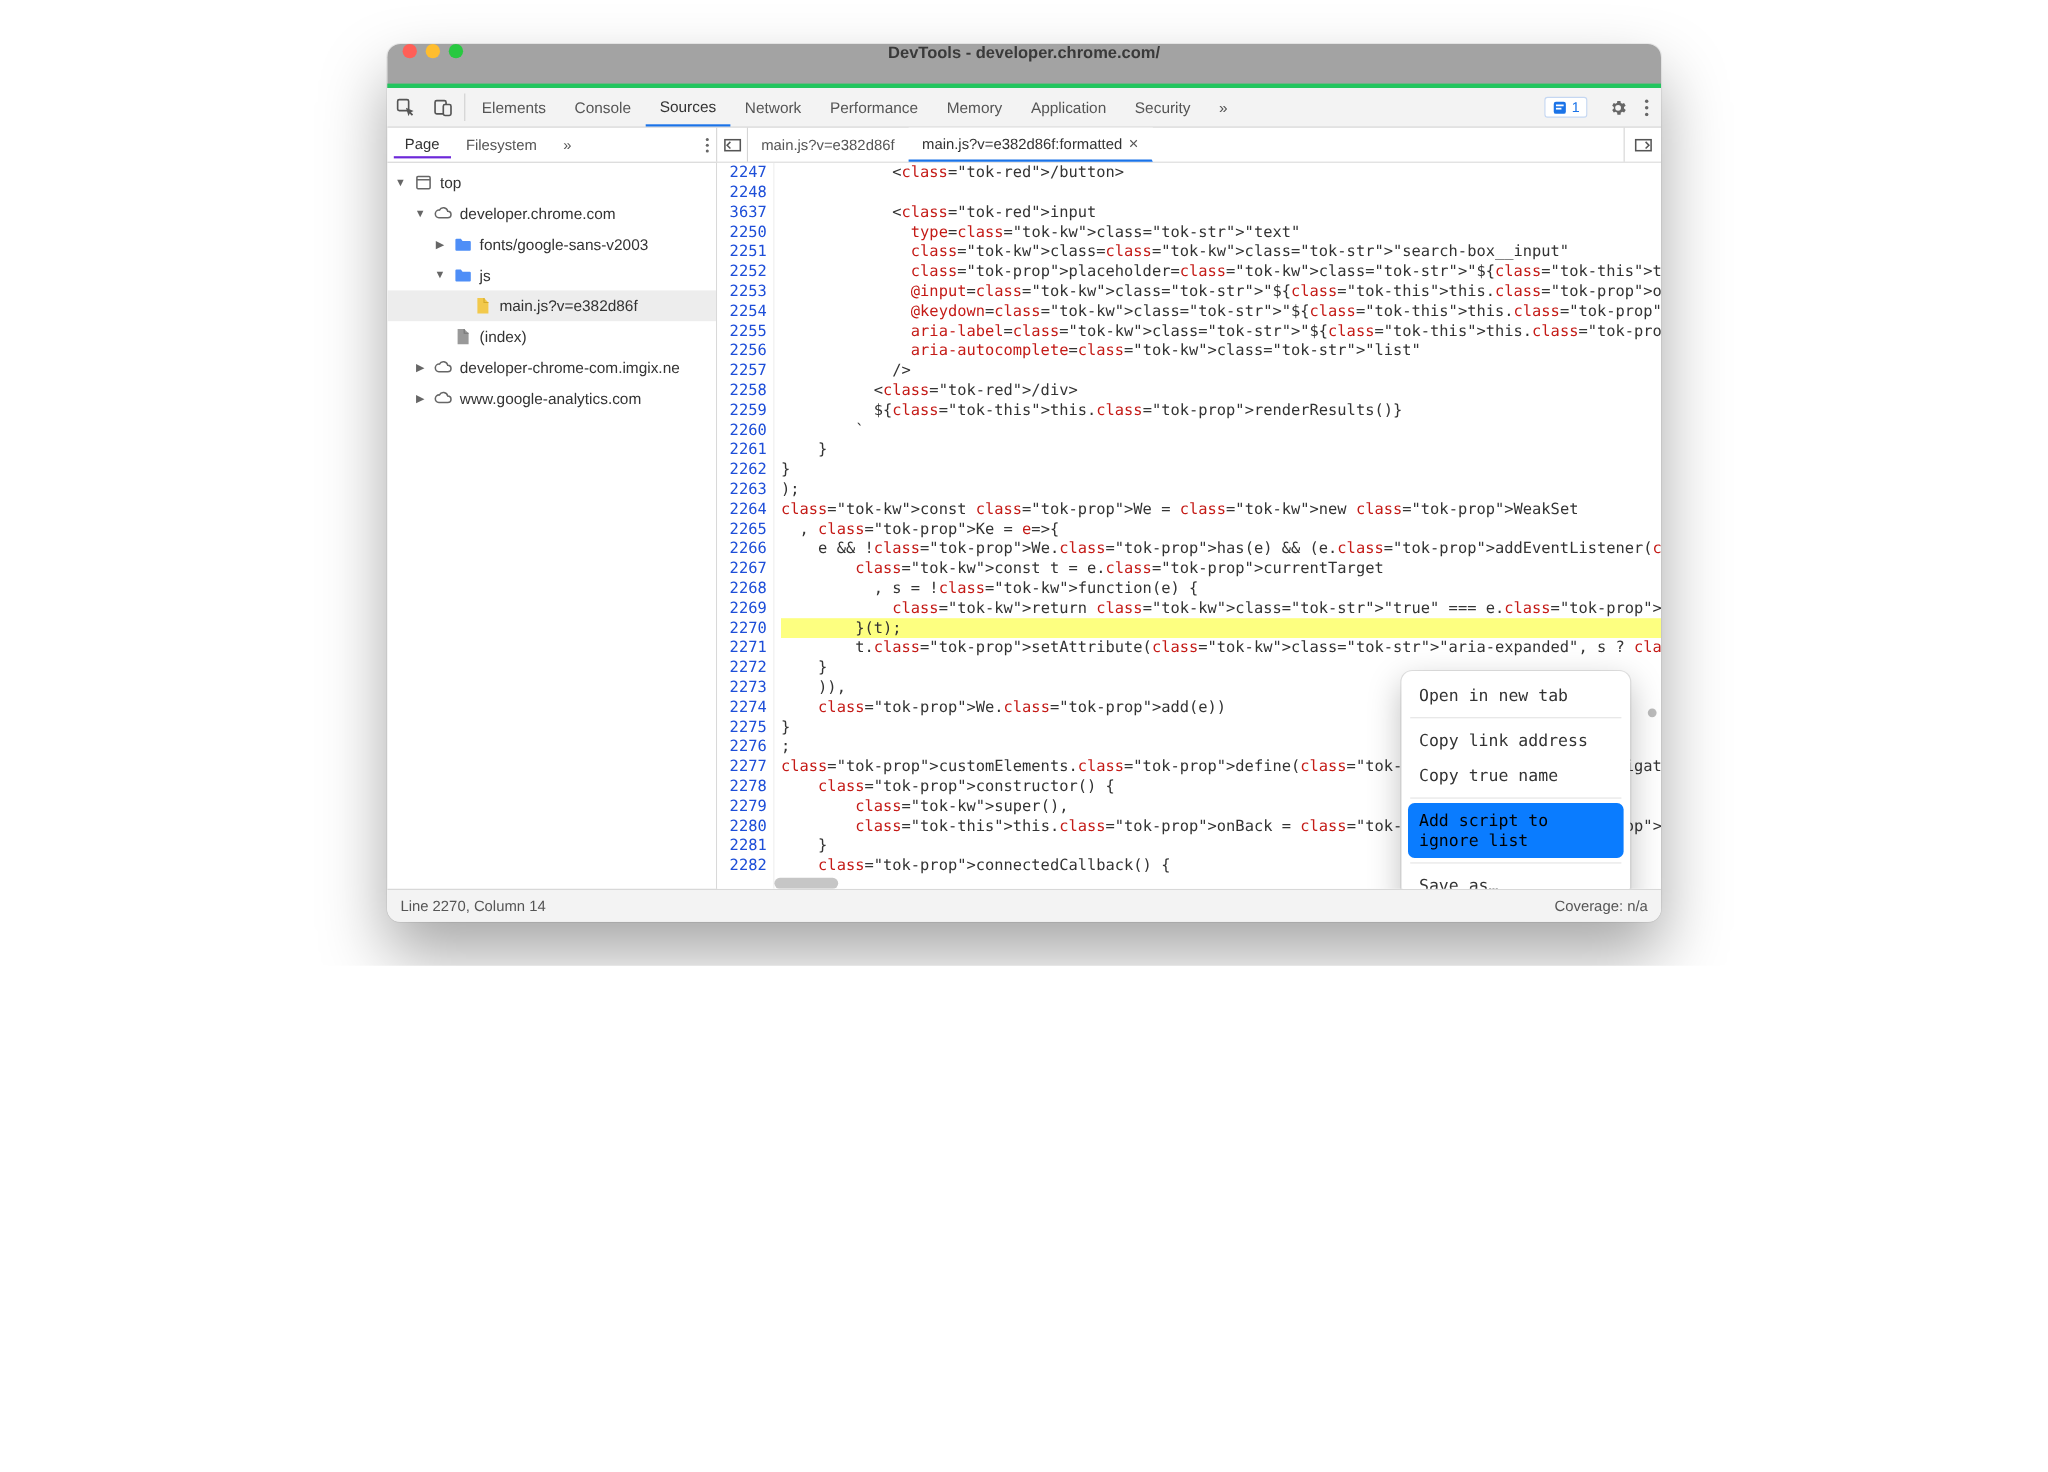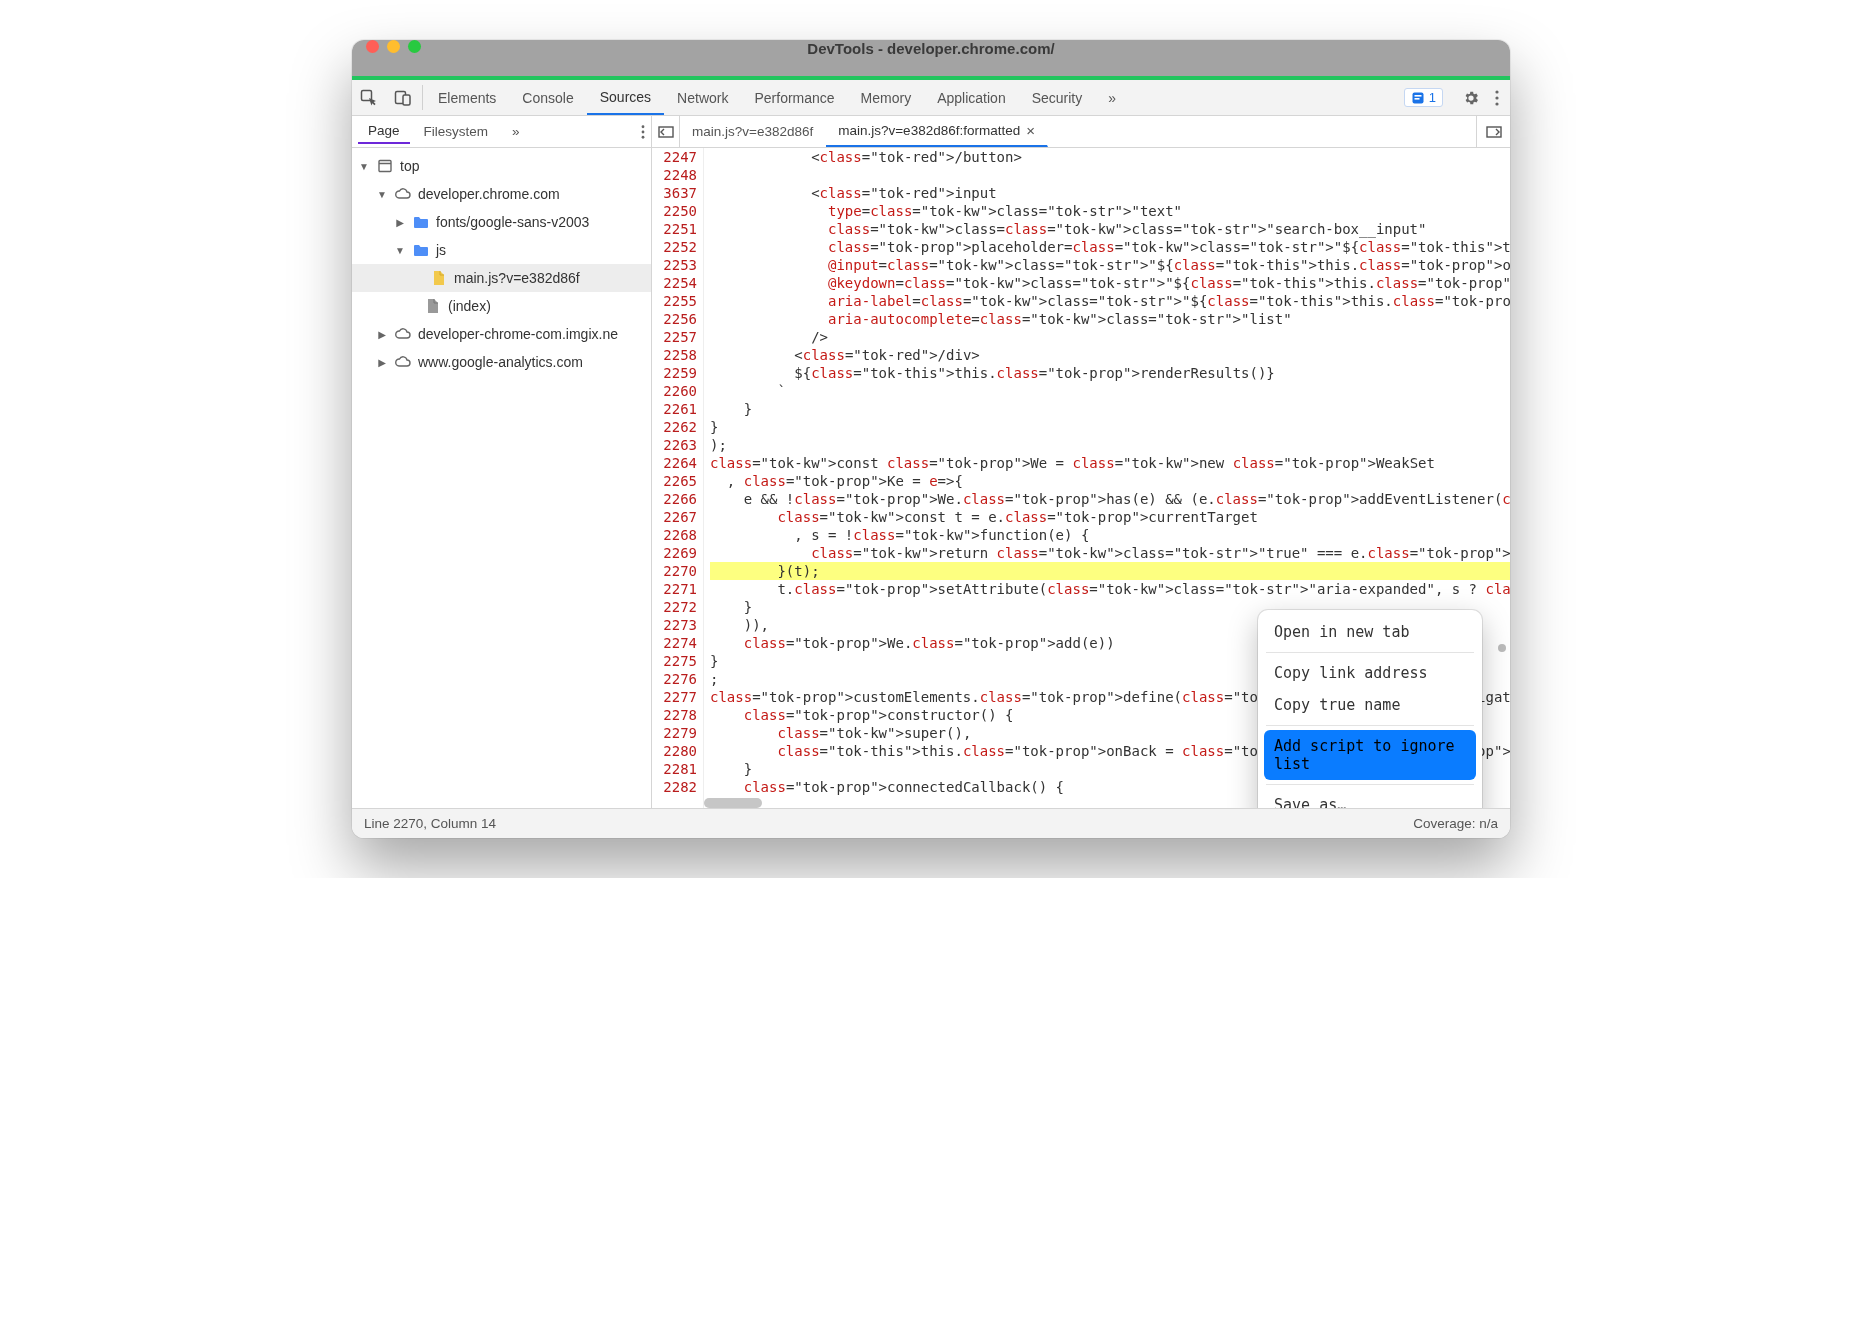--- a/index.html
+++ b/index.html
@@ -60,28 +60,28 @@
   .sidebar { width:300px; border-right:1px solid #d5d5d5; font-size:14px; overflow:auto;}
   .tree { padding:4px 0;}
   .node { display:flex; align-items:center; height:28px; padding-left:6px; gap:6px; cursor:pointer; white-space:nowrap; overflow:hidden;}
   .node .tw{ width:12px; color:#666; font-size:10px; text-align:center;}
   .node .ic{ width:18px; height:18px; display:flex; align-items:center; justify-content:center;}
   .node.sel{ background:#ededed;}
   .folder{ fill:#4e8ef7;} .file-y{ fill:#f2c94c;} .file-g{ fill:#999;}
   .cloud{ stroke:#666; fill:none; stroke-width:1.4;}
   .frame{ stroke:#666; fill:none; stroke-width:1.4;}
   .editor{ flex:1; position:relative; overflow:hidden; font-family:Menlo,Consolas,monospace; font-size:14px; line-height:18px; background:#fff;}
-  .gutter{ position:absolute; left:0; top:0; bottom:0; width:52px; text-align:right; color:#b91c1c; padding-right:6px; border-right:1px solid #eee;}
+  .gutter{ position:absolute; left:0; top:0; bottom:0; width:52px; text-align:right; color:#1d4ed8; padding-right:6px; border-right:1px solid #eee;}
   .code{ position:absolute; left:52px; right:0; top:0; bottom:0; padding-left:6px; overflow:hidden; white-space:pre;}
   .line{ height:18px;}
   .hl{ background:#fdff80;} .tok-red{color:#c41a16;}
   .statusbar{ height:30px; border-top:1px solid #d5d5d5; display:flex; align-items:center; padding:0 12px; font-size:13.5px; color:#555; background:#f3f3f3;}
   .statusbar .r{margin-left:auto;}
   .context-menu{
-    position:absolute; right:28px; top:462px; width:224px; background:#fff;
+    position:absolute; right:28px; top:462px; width:208px; background:#fff;
     border-radius:10px; box-shadow:0 10px 30px rgba(0,0,0,.25), 0 0 0 1px rgba(0,0,0,.1);
     padding:6px; font-size:15px; z-index:50;
   }
   .cm-item{ padding:7px 10px; border-radius:6px; cursor:pointer;}
   .cm-item.sel{ background:#0a7cff; color:#000000;}
   .cm-sep{ height:1px; background:#e3e3e3; margin:4px 2px;}
   .hscroll{ position:absolute; left:52px; bottom:0; height:10px; width:58px; background:#c6c6c6; border-radius:5px;}
   .vslider{ position:absolute; right:4px; top:496px; width:8px; height:8px; background:#bcbcbc; border-radius:4px;}
   svg{display:block;}
 </style>
@@ -230,21 +230,21 @@
           <div class="node sel" style="padding-left: 60px;">
             <span class="tw"></span>
             <span class="ic">
               <svg width="14" height="16" viewBox="0 0 14 16">
                 <path class="file-y" d="M2 1h6l4 4v10H2z"></path>
                 <path d="M8 1v4h4" fill="none" stroke="#d4a92a"></path>
               </svg>
             </span>
             <span>main.js?v=e382d86f</span>
           </div>
-          <div class="node" style="padding-left: 54px;">
+          <div class="node" style="padding-left: 42px;">
             <span class="tw"></span>
             <span class="ic">
               <svg width="14" height="16" viewBox="0 0 14 16">
                 <path class="file-g" d="M2 1h6l4 4v10H2z"></path>
                 <path d="M8 1v4h4" fill="none" stroke="#777"></path>
               </svg>
             </span>
             <span>(index)</span>
           </div>
           <div class="node" style="padding-left: 24px;">

